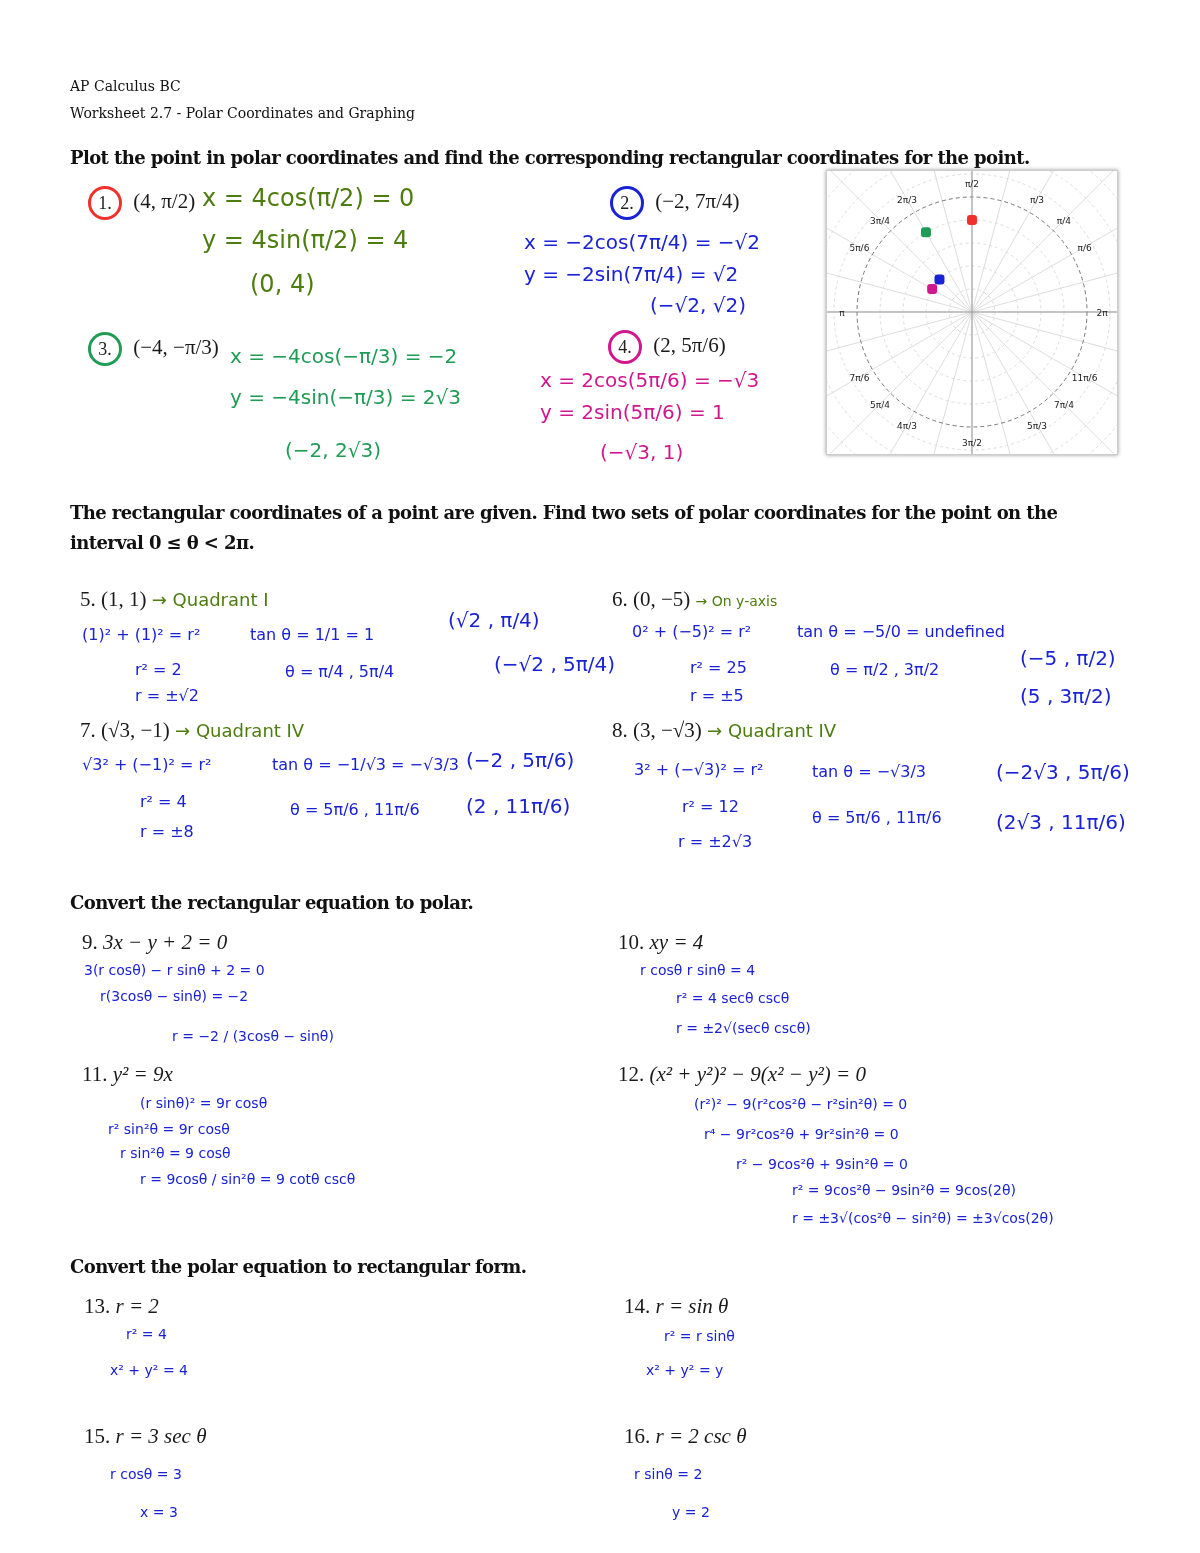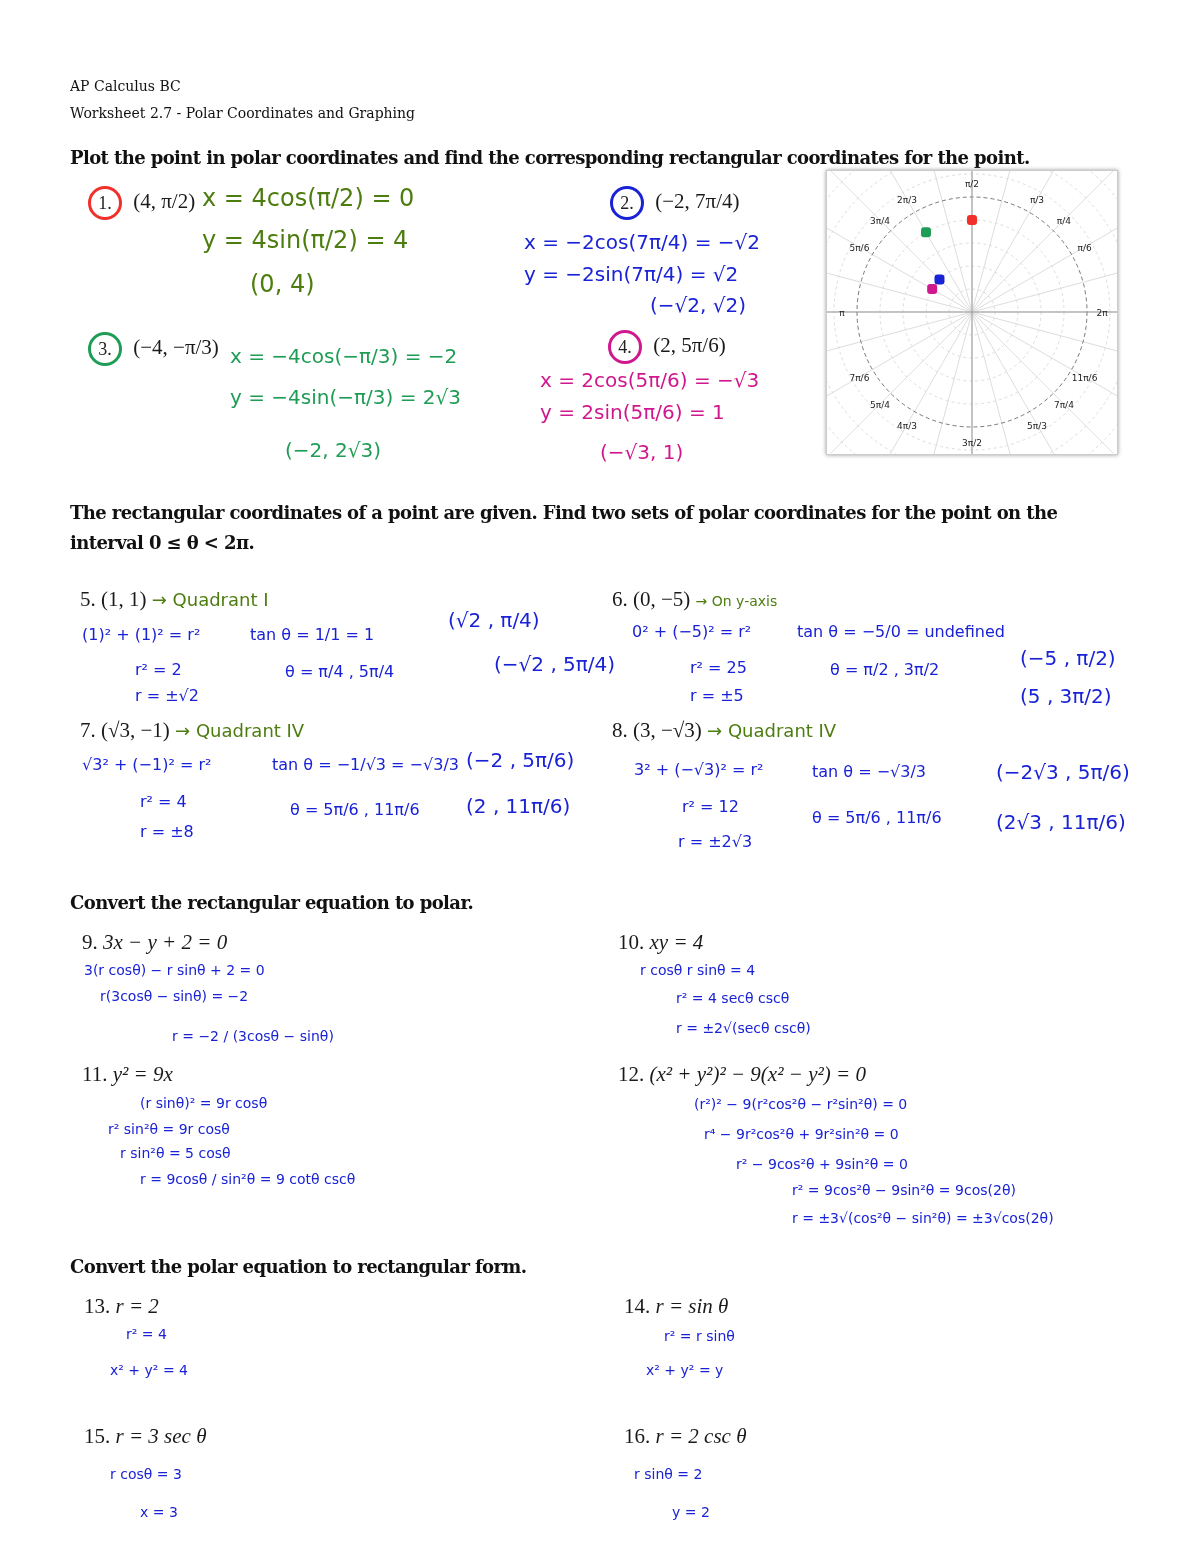--- a/index.html
+++ b/index.html
@@ -196,21 +196,21 @@
 <div class="abs hw hw4 blue" style="left:640px;top:962px;">r cosθ r sinθ = 4</div>
 <div class="abs hw hw4 blue" style="left:676px;top:990px;">r² = 4 secθ cscθ</div>
 <div class="abs hw hw4 blue" style="left:676px;top:1020px;">r = ±2√(secθ cscθ)</div>
 
 <div class="abs prob" style="left:82px;top:1062px;">
   <span>11.</span>
   <span style="font-style:italic">y² = 9x</span>
 </div>
 <div class="abs hw hw4 blue" style="left:98px;top:1095px;margin-left:42px;">(r sinθ)² = 9r cosθ</div>
 <div class="abs hw hw4 blue" style="left:108px;top:1121px;">r² sin²θ = 9r cosθ</div>
-<div class="abs hw hw4 blue" style="left:120px;top:1145px;">r sin²θ = 5 cosθ</div>
+<div class="abs hw hw4 blue" style="left:120px;top:1145px;">r sin²θ = 9 cosθ</div>
 <div class="abs hw hw4 blue" style="left:140px;top:1171px;">r = 9cosθ / sin²θ = 9 cotθ cscθ</div>
 
 <div class="abs prob" style="left:618px;top:1062px;">
   <span>12.</span>
   <span style="font-style:italic">(x² + y²)² − 9(x² − y²) = 0</span>
 </div>
 <div class="abs hw hw4 blue" style="left:694px;top:1096px;">(r²)² − 9(r²cos²θ − r²sin²θ) = 0</div>
 <div class="abs hw hw4 blue" style="left:704px;top:1126px;">r⁴ − 9r²cos²θ + 9r²sin²θ = 0</div>
 <div class="abs hw hw4 blue" style="left:736px;top:1156px;">r² − 9cos²θ + 9sin²θ = 0</div>
 <div class="abs hw hw4 blue" style="left:792px;top:1182px;">r² = 9cos²θ − 9sin²θ = 9cos(2θ)</div>

